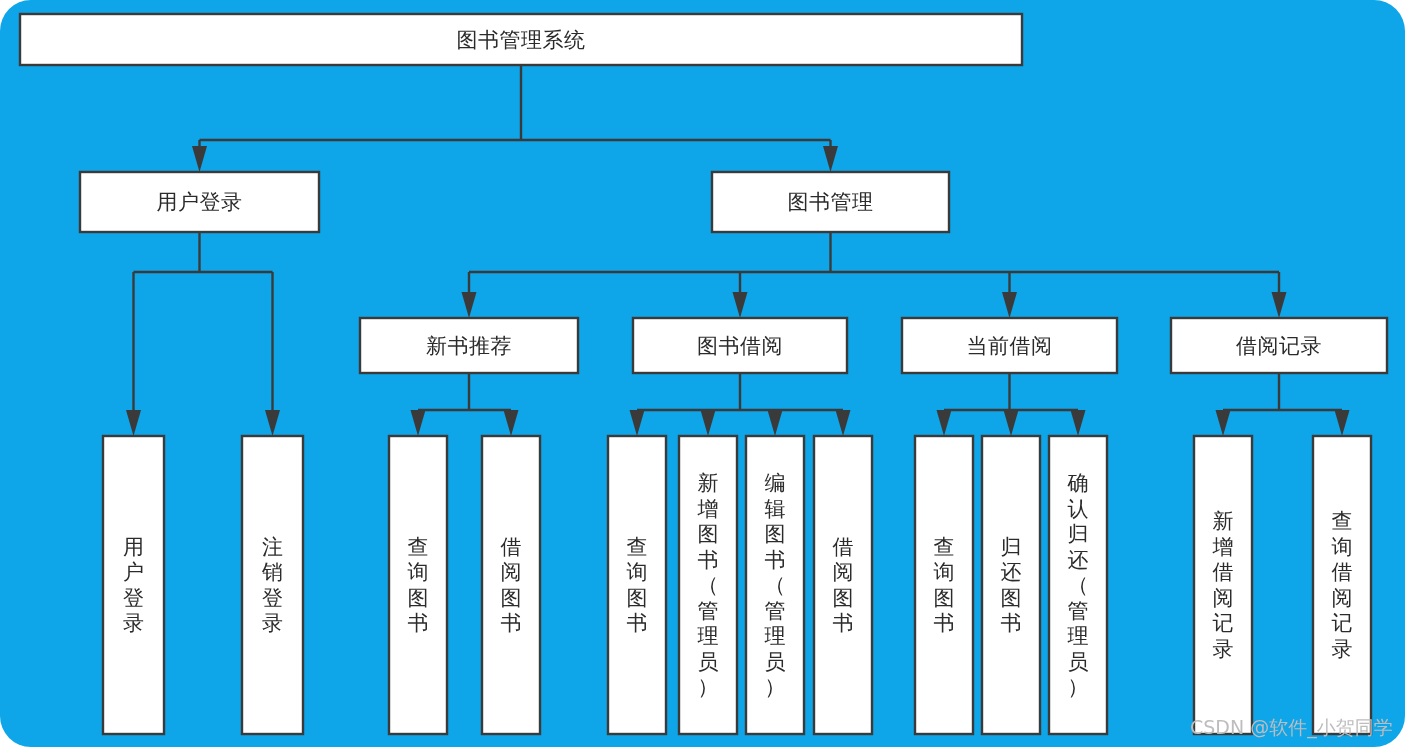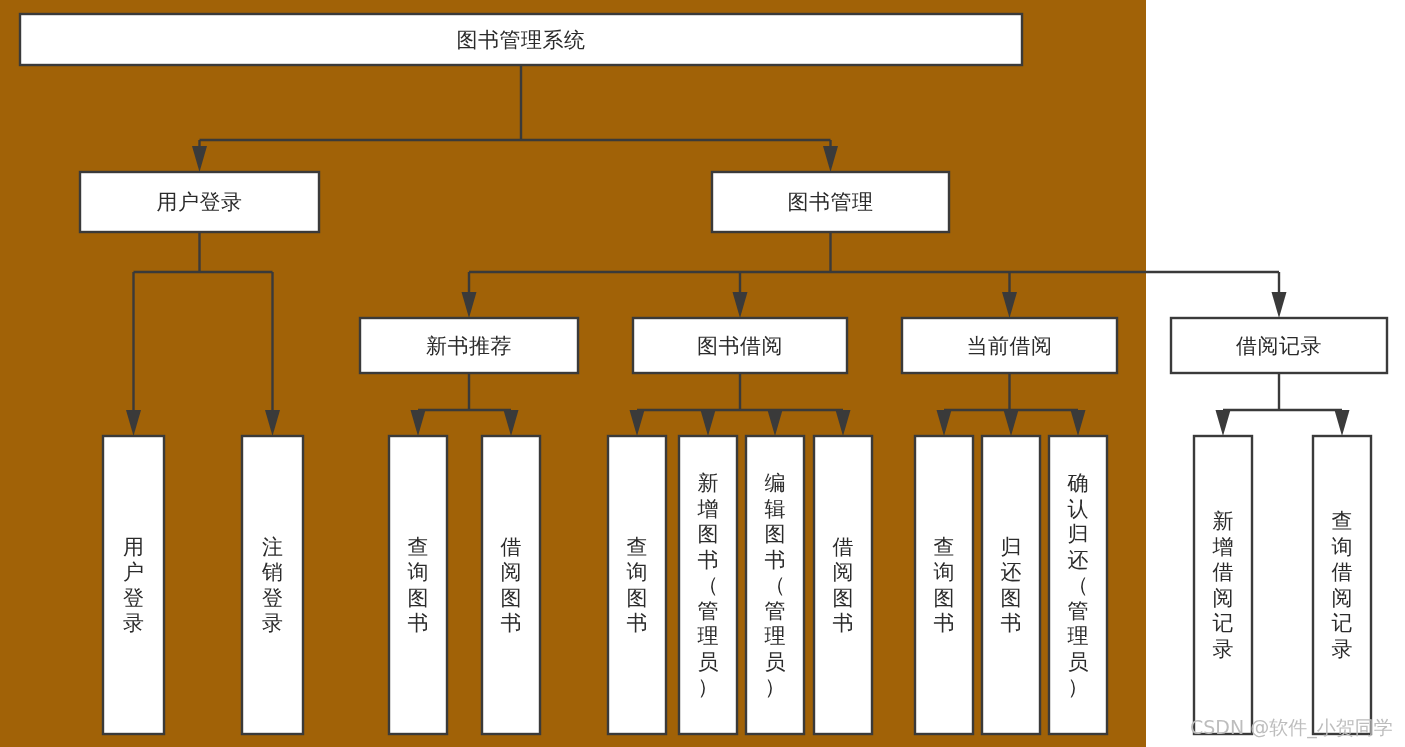--- a/index.html
+++ b/index.html
@@ -9,23 +9,24 @@
     background: #ffffff;
   }
   body {
     width: 1405px;
     height: 747px;
     font-family: "DejaVu Sans", "Liberation Sans", sans-serif;
     overflow: hidden;
   }
   #diagram-root {
     position: relative;
-    width: 1146px;
+    width: 1405px;
     height: 747px;
-    background: #a16207;
+    background: #0ea5e9;
+    border-radius: 31px;
   }
   svg.diagram-canvas {
     position: absolute;
     left: 0;
     top: 0;
     width: 1405px;
     height: 747px;
     display: block;
   }
   .node-box {

